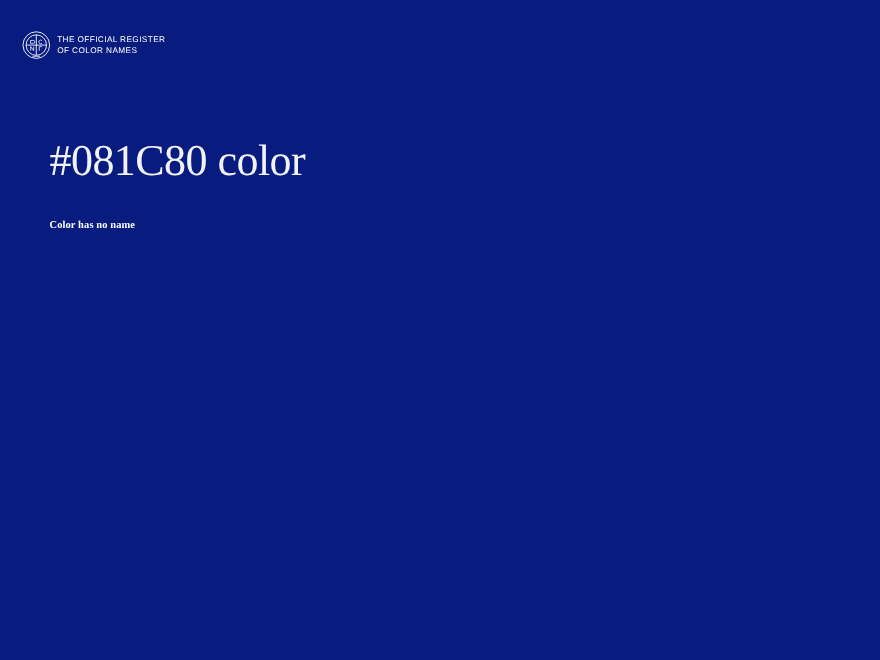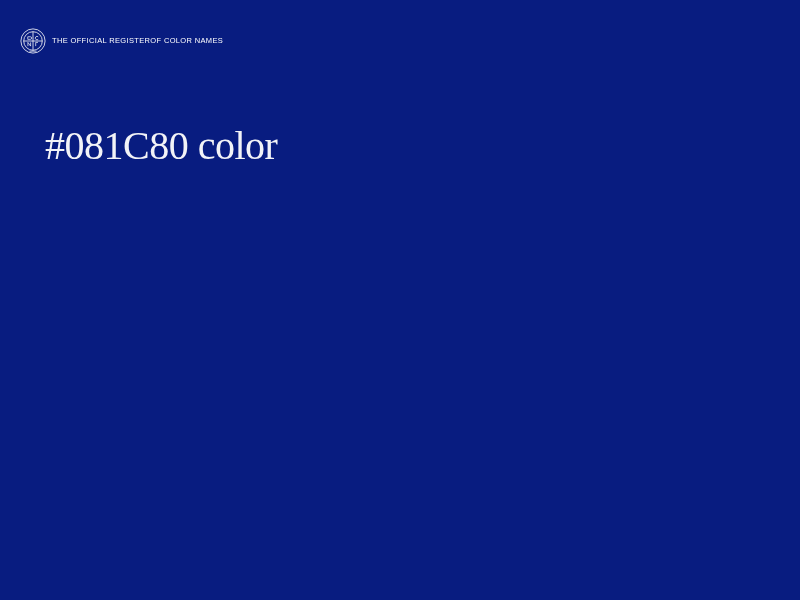--- a/index.html
+++ b/index.html
@@ -35,21 +35,21 @@
 
   .seal {
     width: 26px;
     height: 26px;
     flex: 0 0 26px;
     display: block;
   }
 
   .brand-text {
     display: flex;
-    flex-direction: row;
+    flex-direction: column;
     justify-content: flex-start;
     color: #ffffff;
   }
 
   .brand-line {
     font-size: 7.5px;
     line-height: 10px;
     letter-spacing: 0.35px;
     color: #ffffff;
     white-space: nowrap;
@@ -114,15 +114,16 @@
     </span>
 
     <div class="brand-text">
       <span class="brand-line">THE OFFICIAL REGISTER</span>
       <span class="brand-line">OF COLOR NAMES</span>
     </div>
   </div>
 
   <div class="content">
     <h1 class="color-title">#081C80 color</h1>
+    <p class="color-subtitle">Color has no name</p>
   </div>
 
 </div>
 
 </body></html>

